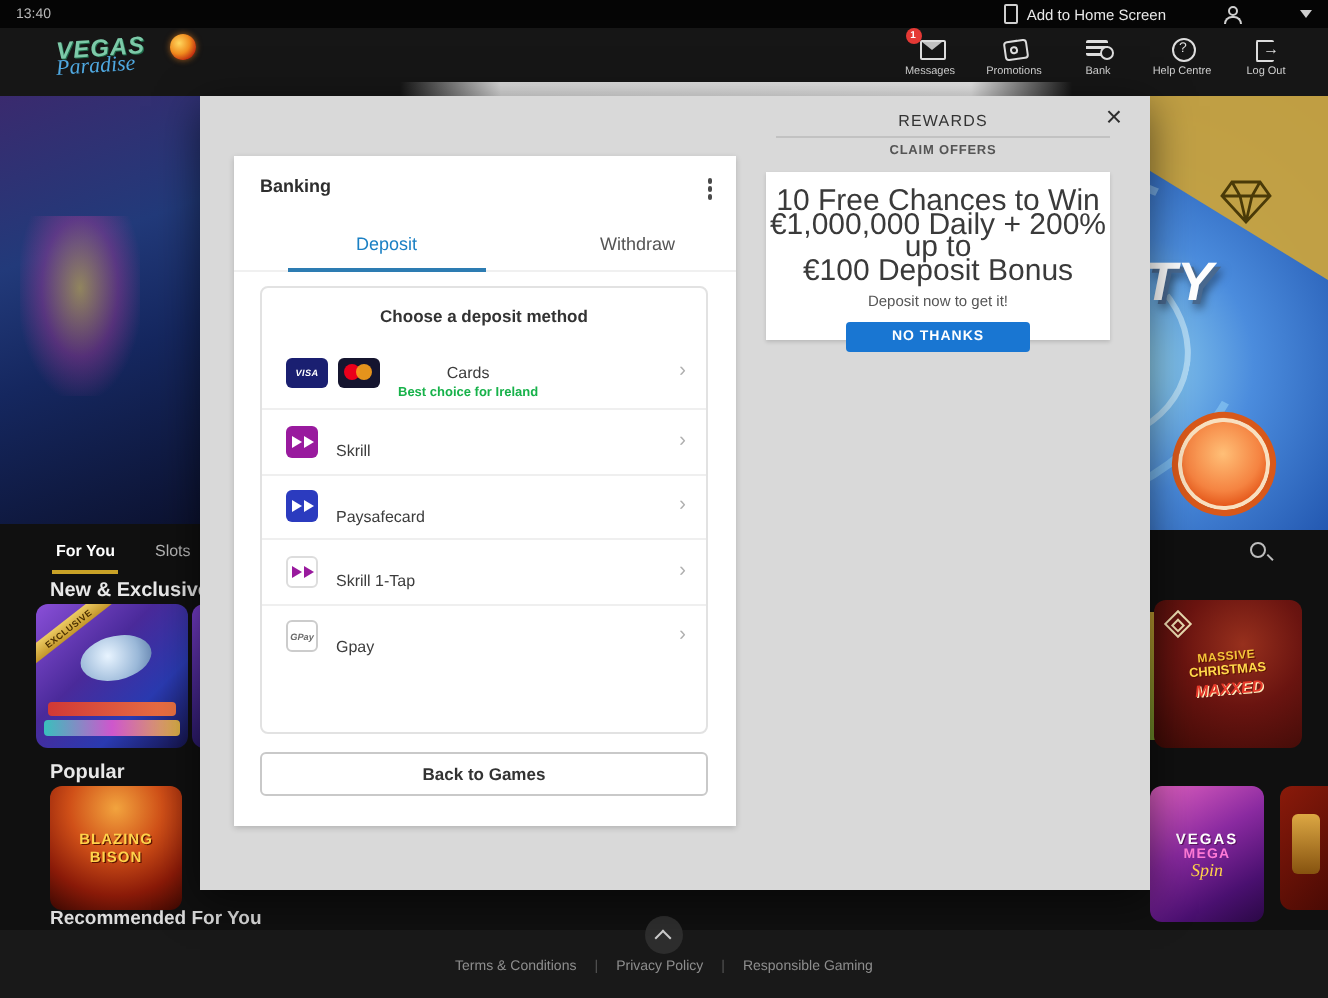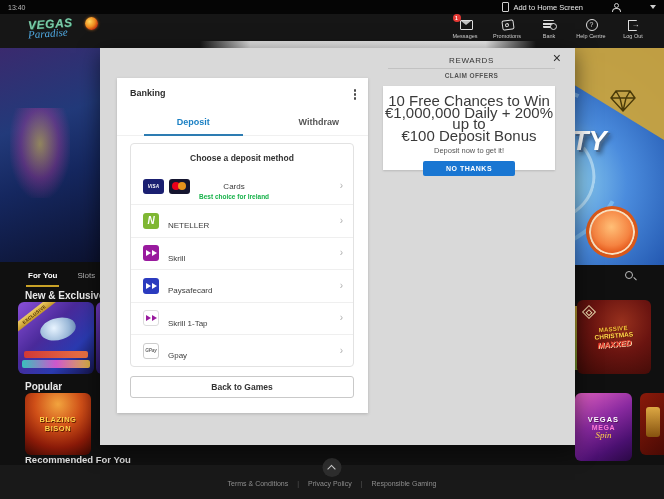--- a/index.html
+++ b/index.html
@@ -124,21 +124,21 @@
   .footer-link + .footer-link::before{content:"|";color:#555;margin:0 9px;cursor:default;}
 
   
   .modal-panel{position:absolute;left:100px;top:48px;width:475px;height:397px;background:#d9d9d9;z-index:10;
                box-shadow:0 5px 20px rgba(0,0,0,.55);}
   .banking-card{position:absolute;left:17px;top:30px;width:251px;height:335px;background:#fff;box-shadow:0 1px 3px rgba(0,0,0,.18);}
   .bank-title{position:absolute;left:13px;top:10px;font-size:9px;font-weight:bold;color:#2e2e2e;}
   .kebab-icon{position:absolute;right:12px;top:11px;width:2.5px;height:2.5px;border-radius:50%;background:#4a4a4a;
               box-shadow:0 4px 0 #4a4a4a,0 8px 0 #4a4a4a;cursor:pointer;}
   .bank-tabs{position:absolute;left:0;right:0;top:30px;height:27px;display:flex;border-bottom:1px solid #f0f0f0;}
-  .bank-tab{flex:1;display:flex;align-items:center;justify-content:center;font-size:9px;font-weight:bold;color:#555;position:relative;cursor:pointer;margin-left:27px;}
+  .bank-tab{flex:1;display:flex;align-items:center;justify-content:center;font-size:9px;font-weight:normal;color:#555;position:relative;cursor:pointer;margin-left:27px;}
   .bank-tab.active{color:#1b80c4;}
   .bank-tab.active::after{content:"";position:absolute;left:0;right:0;bottom:-1px;height:2.5px;background:#2d7cb2;}
   .methods-box{position:absolute;left:13px;top:65px;width:224px;height:224px;border:1px solid #e2e2e2;border-radius:4px;background:#fff;box-sizing:border-box;overflow:hidden;text-align:center;}
   .choose-label{font-size:8.5px;font-weight:bold;color:#333;padding:9px 12px 5px;}
   .method-row{display:flex;align-items:center;height:32.5px;padding:0 10px 0 12px;border-top:1px solid #efefef;cursor:pointer;box-sizing:border-box;}
   .method-row.first{border-top:none;height:36px;}
   .method-icons{display:flex;gap:5px;margin-right:9px;align-items:center;}
   .pay-icon{display:flex;align-items:center;justify-content:center;box-sizing:border-box;}
   .pi-rect{width:21px;height:15px;border-radius:3px;}
   .pi-sq{width:16px;height:16px;border-radius:3px;}
@@ -320,29 +320,20 @@
             <span class="pay-icon pi-rect pi-visa">VISA</span>
             <span class="pay-icon pi-rect pi-mc"></span>
           </span>
           <span class="method-text">
             <span class="method-name">Cards</span>
             <span class="method-sub">Best choice for Ireland</span>
           </span>
           <span class="row-chevron"></span>
         </div>
 
-        <div class="method-row">
-          <span class="method-icons">
-            <span class="pay-icon pi-sq pi-neteller"></span>
-          </span>
-          <span class="method-text">
-            <span class="method-name">NETELLER</span>
-          </span>
-          <span class="row-chevron"></span>
-        </div>
 
         <div class="method-row">
           <span class="method-icons">
             <span class="pay-icon pi-sq pi-skrill">
                 <span class="arr"></span>
                 <span class="arr"></span>
               </span>
           </span>
           <span class="method-text">
             <span class="method-name">Skrill</span>

